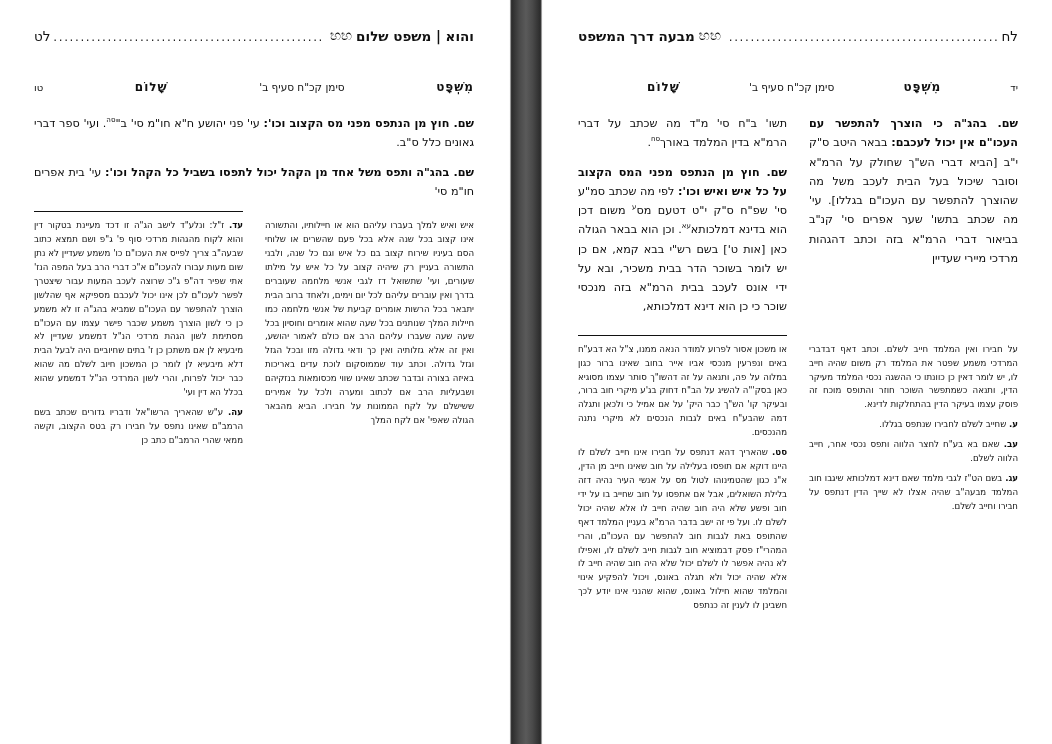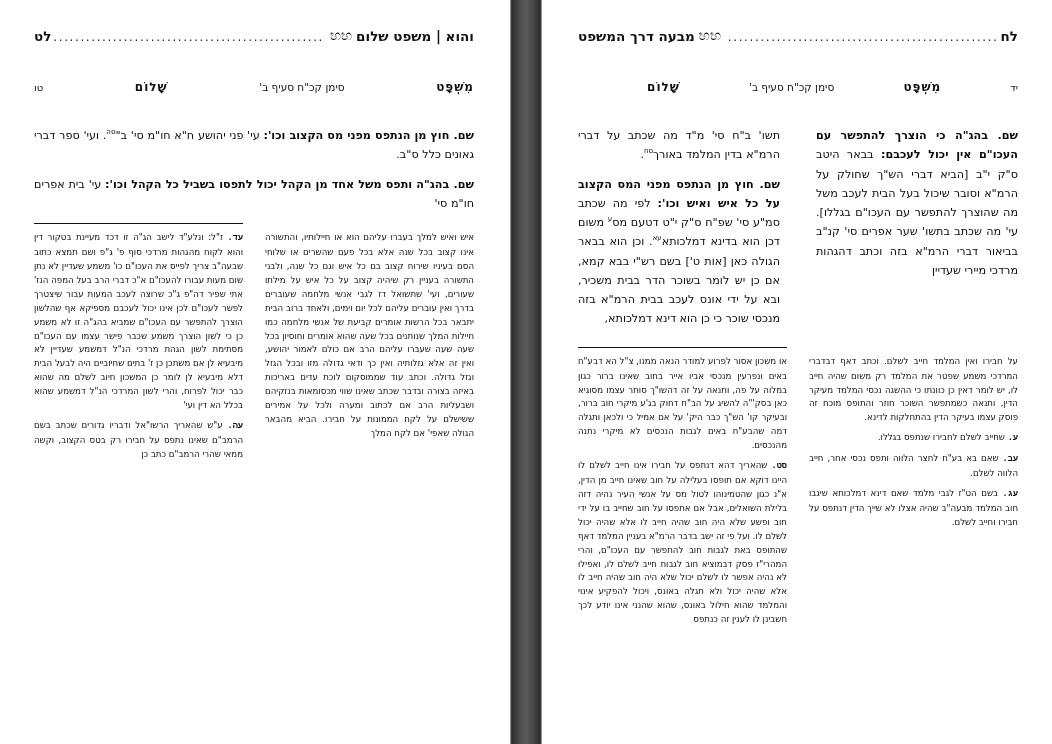--- a/index.html
+++ b/index.html
@@ -66,21 +66,21 @@
     flex: 1 1 auto;
     overflow: hidden;
     white-space: nowrap;
     font-weight: normal;
     font-size: 12px;
     letter-spacing: 1.6px;
     color: #222;
     margin: 0 2px;
     line-height: 1;
   }
-  .runhead .rh-num { white-space: nowrap; font-weight: bold; }
+  .runhead .rh-num { white-space: nowrap; font-weight: normal; }
 
   
   .subhead {
     display: flex;
     align-items: baseline;
     margin-top: 30px;
     height: 22px;
     color: #111;
   }
   .subhead .sh-big {
@@ -96,22 +96,22 @@
   .subhead .sh-num {
     font-size: 10px;
     white-space: nowrap;
   }
   .subhead .sp { flex: 1 1 auto; }
 
   
   .maincols {
     display: flex;
     flex-direction: row-reverse;
-    margin-top: 24px;
-    gap: 36px;
+    margin-top: 12px;
+    gap: 22px;
   }
   .maincol {
     flex: 1 1 0;
     font-size: 11.2px;
     line-height: 1.72;
     text-align: justify;
     color: #0b0b0b;
   }
   .maincol p { margin: 0 0 10px 0; }
   .maincol p.last { margin-bottom: 0; }
@@ -144,21 +144,21 @@
   }
   .notecol {
     flex: 1 1 0;
     font-size: 8.6px;
     line-height: 1.62;
     text-align: justify;
     color: #0b0b0b;
   }
   .notecol p { margin: 0 0 6px 0; }
   .notecol p.tight { margin-bottom: 0; }
-  .nmark { font-weight: bold; font-family: Liberation Mono, monospace; }
+  .nmark { font-weight: bold; }
 
   
   .page.right .noteszone { margin-top: 18px; }
 
   
   .sumlist p { text-align: justify; }
 </style>
 </head>
 <body>
 

